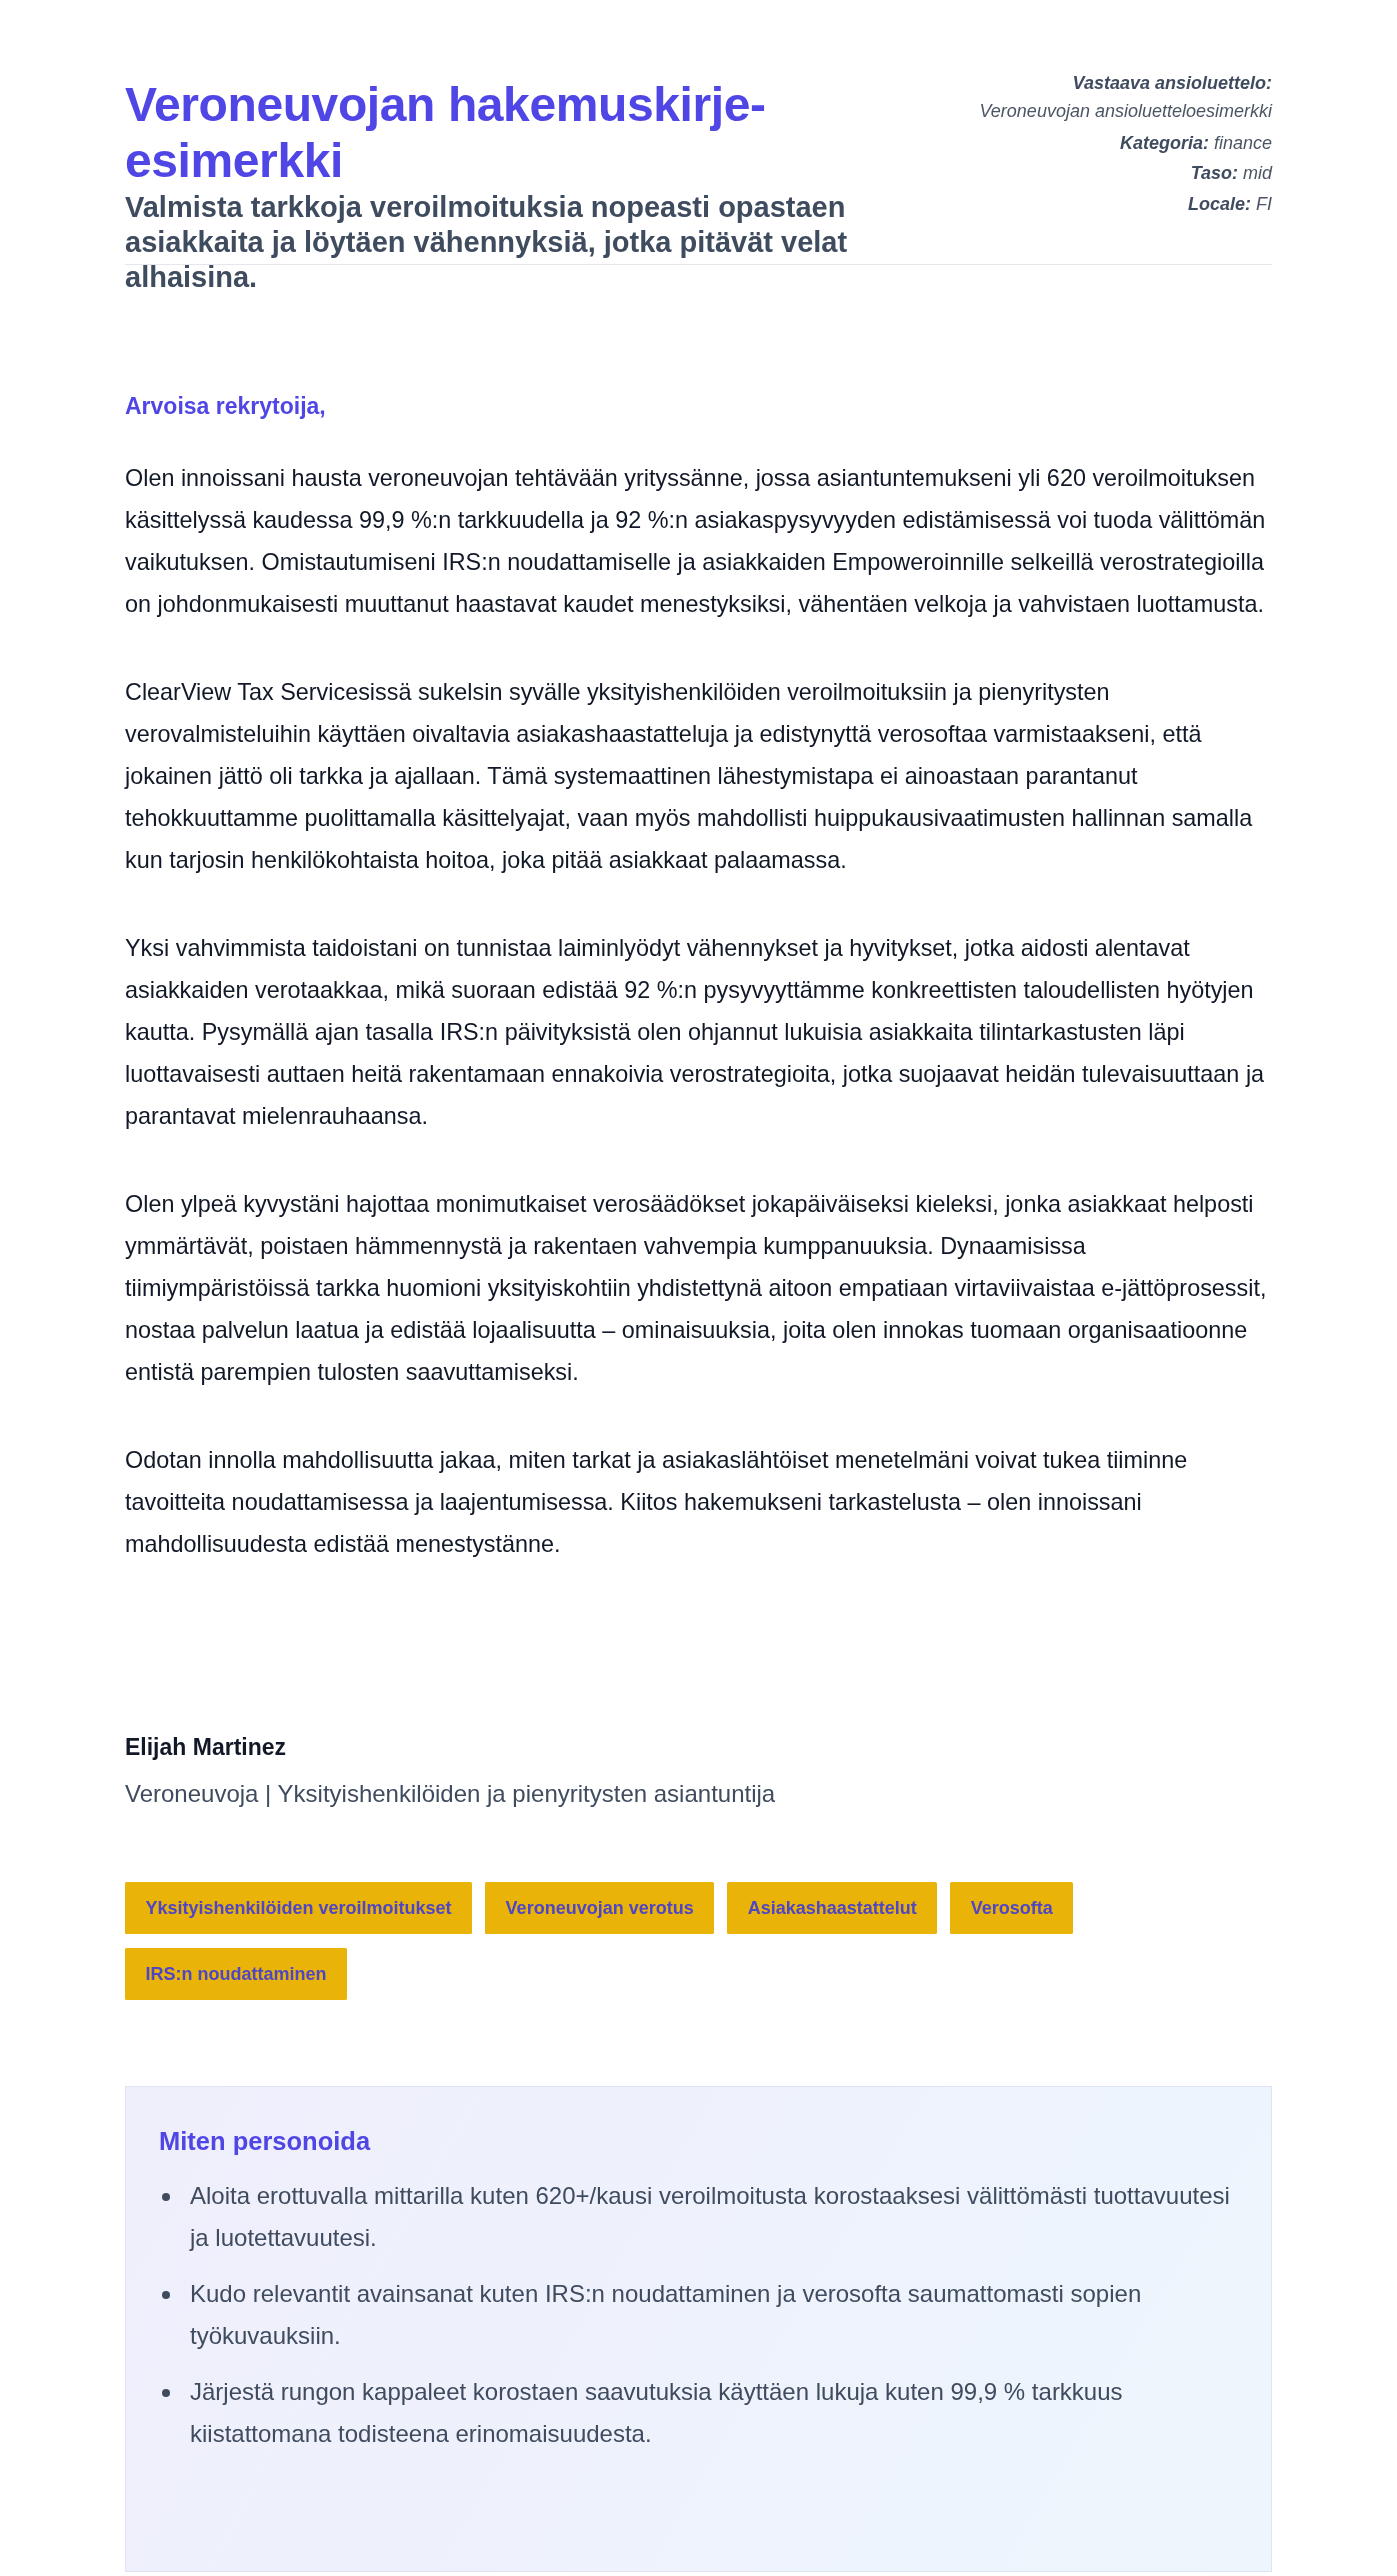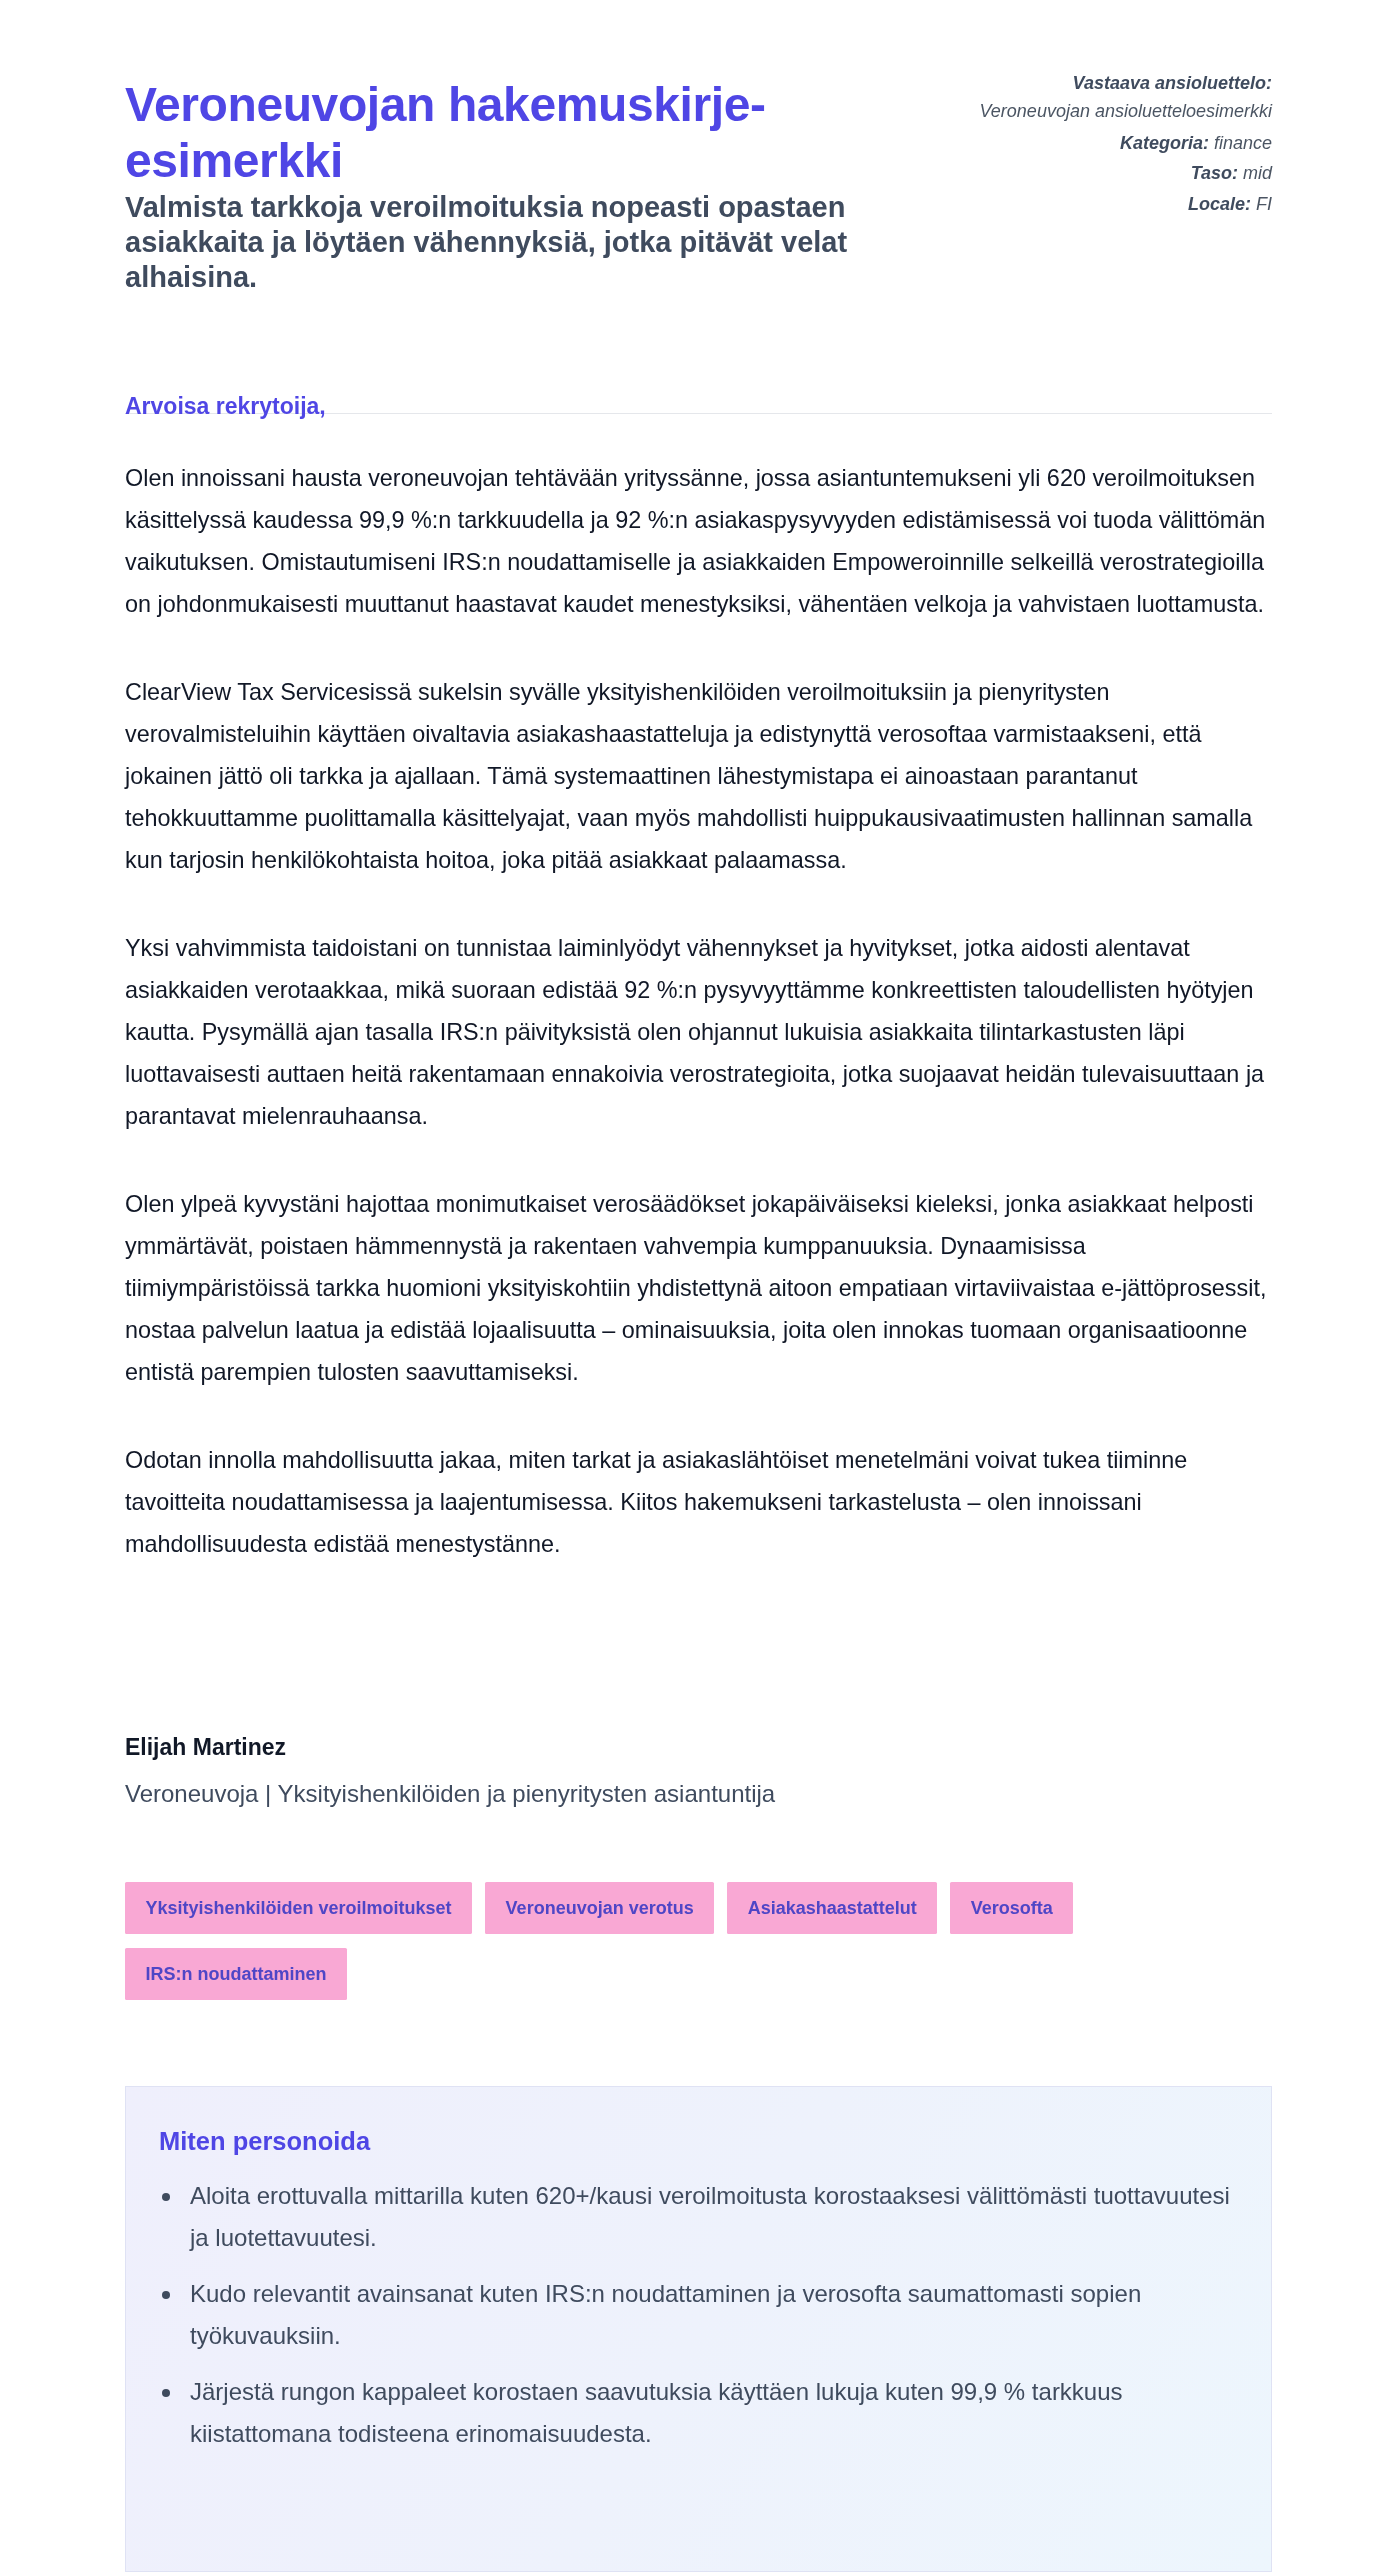--- a/index.html
+++ b/index.html
@@ -1,41 +1,41 @@
 <!DOCTYPE html>
 <html style="font-size:13px"><head>
 <meta charset="utf-8">
 <style>
   * { box-sizing: border-box; margin: 0; padding: 0; }
   html, body { width: 1397px; height: 2576px; background: #ffffff; }
   body { font-family: "Liberation Sans", "DejaVu Sans", sans-serif; color: #111827; position: relative; }
   .page { position: absolute; left: 125px; top: 0; width: 1147px; }
 
-  .header { position: relative; height: 414px; border-bottom: 1.6px solid #e5e7eb; }
+  .header { position: relative; height: 265px; border-bottom: 1.6px solid #e5e7eb; }
   .header-left { position: absolute; left: 0; top: 77px; width: 789px; }
   .title { font-size: 48px; line-height: 56px; font-weight: 700; color: #4f46e5; letter-spacing: -0.4px; }
   .subtitle { margin-top: 1px; font-size: 29px; line-height: 35px; font-weight: 700; color: #3f4b5e; width: 756px; }
 
   .meta { position: absolute; right: 0; top: 76px; width: 296px; text-align: right; font-size: 18px; line-height: 15.6px; color: #4b5563; }
   .meta-row { margin-bottom: 15px; font-style: italic; }
   .meta-row .k { font-weight: 700; color: #3f4b5e; }
   .meta-row.resume .v { display: block; margin-top: 8.2px; line-height: 23px; }
   .meta-row.resume { margin-bottom: 13px; }
 
   .salutation { position: absolute; top: 393px; left: 0; font-size: 23px; font-weight: 700; color: #4f46e5; }
 
   .body-text { position: absolute; top: 457px; left: 0; width: 1147px; }
   .para { font-size: 23.4px; line-height: 42px; color: #111827; margin-bottom: 46px; }
 
   .signature { position: absolute; top: 1731px; left: 0; }
   .sig-name { font-size: 23px; font-weight: 700; color: #111827; line-height: 33px; }
   .sig-title { margin-top: 13px; font-size: 24px; color: #3f4b5e; line-height: 33px; }
 
   .tags { position: absolute; top: 1882px; left: 0; width: 1147px; display: flex; flex-wrap: wrap; gap: 14px 13px; }
-  .tag { background: #f9a8d4; color: #4f46c6; font-size: 18px; font-weight: 600; height: 52px; line-height: 52px; padding: 0 20.5px; border-radius: 1.6px; }
+  .tag { background: #eab308; color: #4f46c6; font-size: 18px; font-weight: 600; height: 52px; line-height: 52px; padding: 0 20.5px; border-radius: 1.6px; }
 
   .tips { position: absolute; top: 2086px; left: 0; width: 1147px; height: 486px; border: 1.6px solid #dfe2f4; background: linear-gradient(120deg, #efeffc 0%, #eef2fc 50%, #edf6fd 100%); padding: 38px 33px 0 33px; }
   .tips-title { font-size: 25.5px; font-weight: 700; color: #4f46e5; line-height: 33px; }
   .tips-list { list-style: none; margin-top: 17px; }
   .tips-list li { position: relative; padding-left: 31px; font-size: 24px; line-height: 42px; color: #3f4b5e; margin-bottom: 14px; }
   .tips-list li .bullet { position: absolute; left: 3.3px; top: 18px; width: 8.2px; height: 8.2px; border-radius: 50%; background: #3f4b5e; }
 </style>
 </head>
 <body>
 

